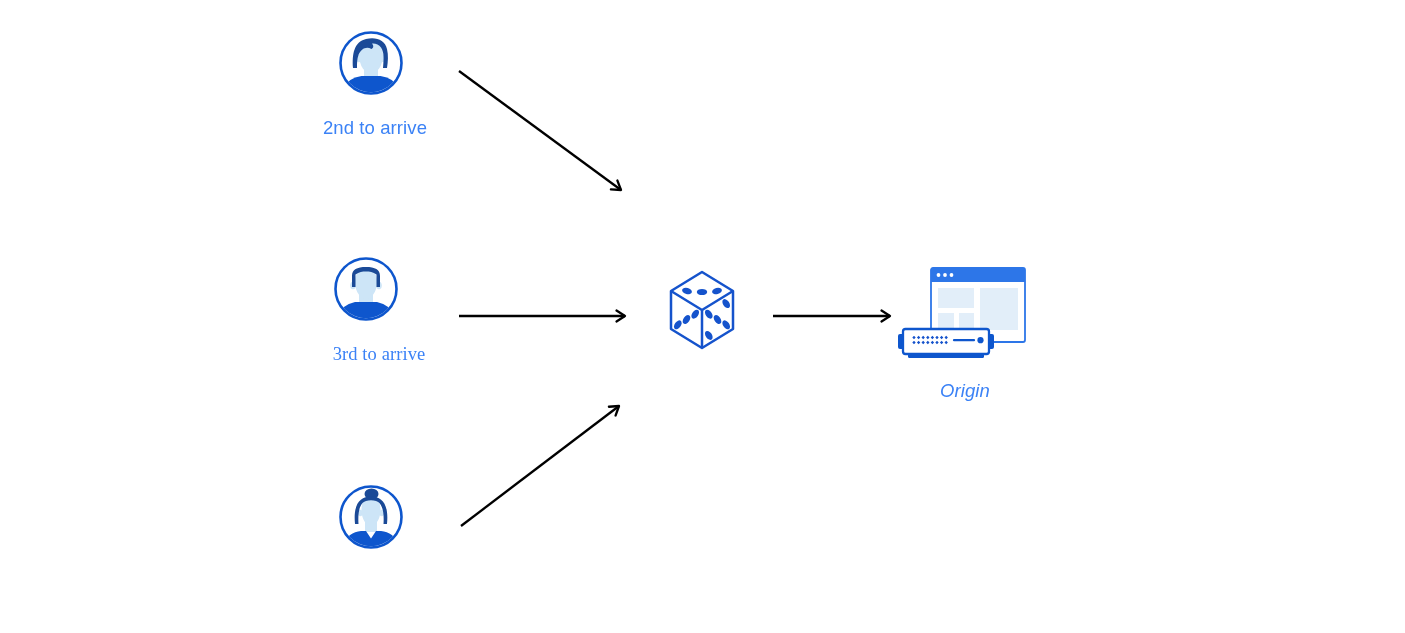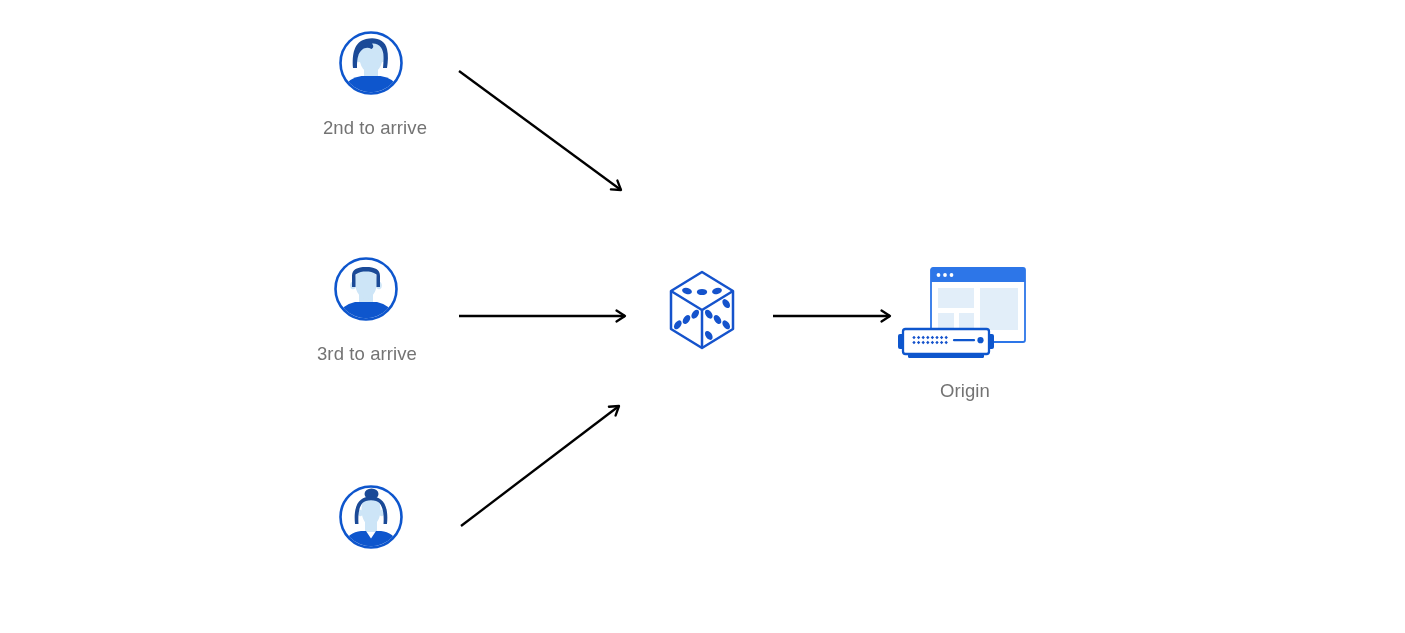--- a/index.html
+++ b/index.html
@@ -6,21 +6,21 @@
   body{
     width:1405px;height:633px;background:#ffffff;overflow:hidden;position:relative;
     font-family:"Liberation Sans", sans-serif;
   }
   .canvas{position:absolute;inset:0;width:1405px;height:633px;}
   .arrows{position:absolute;left:0;top:0;width:1405px;height:633px;pointer-events:none;}
   .node{position:absolute;}
   .node svg{display:block;}
   .diagram-label{
     position:absolute;width:170px;text-align:center;
-    font-size:18.5px;line-height:22px;color:#737373;letter-spacing:.1px;
+    font-size:18.5px;line-height:22px;color:#3b82f6;letter-spacing:.1px;
   }
 </style>
 </head>
 <body>
 
 <div class="canvas">
 
   <svg class="arrows" viewBox="0 0 1405 633">
     <defs>
       <marker id="ah" markerUnits="userSpaceOnUse" markerWidth="22" markerHeight="22" viewBox="-11 -11 22 22" refX="0" refY="0" orient="auto">
@@ -64,21 +64,21 @@
       <g clip-path="url(#clip-a2)">
         <rect x="26" y="34" width="14" height="14" fill="#cde5f7"></rect>
         <path d="M4 66 L4 61 Q8 49 22 46 L44 46 Q58 49 62 61 L62 66 Z" fill="#0e56cd"></path>
         <ellipse cx="20" cy="29.5" rx="2.8" ry="3.8" fill="#cde5f7"></ellipse>
         <ellipse cx="46" cy="29.5" rx="2.8" ry="3.8" fill="#cde5f7"></ellipse>
         <path d="M22 25.5 Q22 13.5 33 13.5 Q44 13.5 44 25.5 Q44 34 40 38.8 Q36 43.2 33 43.2 Q30 43.2 26 38.8 Q22 34 22 25.5 Z" fill="#cde5f7"></path>
         <path d="M19 31 L19 20 C19 13.5 24 11 33 11 C42 11 47 13.5 47 20 L47 31 L43.5 31 L43.5 18.5 C40 16 36.5 15.5 33 15.5 C29.5 15.5 26 16 22.5 18.5 L22.5 31 Z" fill="#1b4a97"></path>
       </g>
     </svg>
   </div>
-  <div class="diagram-label" style="left:282px;top:343px;">3rd to arrive</div>
+  <div class="diagram-label" style="left:294px;top:343px;font-family:Liberation Serif, serif;">3rd to arrive</div>
 
   <div class="node" style="left:338px;top:484px;">
     <svg width="66" height="66" viewBox="0 0 66 66">
       <defs>
           <clipPath id="clip-a3">
             <circle cx="33" cy="33" r="29.3"></circle>
           </clipPath>
         </defs>
       <circle cx="33" cy="33" r="30.5" fill="#ffffff" stroke="#0e56cd" stroke-width="2.6"></circle>
       <g clip-path="url(#clip-a3)">
@@ -134,15 +134,15 @@
       <rect x="90" y="72" width="7" height="15" rx="2" fill="#0e56cd"></rect>
       <rect x="6" y="67" width="86" height="25" rx="2.5" fill="#ffffff" stroke="#0e56cd" stroke-width="2.3"></rect>
       <g fill="#1553cc">
         <path d="M17 73.8 l1.7 1.7 -1.7 1.7 -1.7 -1.7 Z M21.6 73.8 l1.7 1.7 -1.7 1.7 -1.7 -1.7 Z M26.2 73.8 l1.7 1.7 -1.7 1.7 -1.7 -1.7 Z M30.8 73.8 l1.7 1.7 -1.7 1.7 -1.7 -1.7 Z M35.4 73.8 l1.7 1.7 -1.7 1.7 -1.7 -1.7 Z M40 73.8 l1.7 1.7 -1.7 1.7 -1.7 -1.7 Z M44.6 73.8 l1.7 1.7 -1.7 1.7 -1.7 -1.7 Z M49.2 73.8 l1.7 1.7 -1.7 1.7 -1.7 -1.7 Z"></path>
         <path d="M17 78.8 l1.7 1.7 -1.7 1.7 -1.7 -1.7 Z M21.6 78.8 l1.7 1.7 -1.7 1.7 -1.7 -1.7 Z M26.2 78.8 l1.7 1.7 -1.7 1.7 -1.7 -1.7 Z M30.8 78.8 l1.7 1.7 -1.7 1.7 -1.7 -1.7 Z M35.4 78.8 l1.7 1.7 -1.7 1.7 -1.7 -1.7 Z M40 78.8 l1.7 1.7 -1.7 1.7 -1.7 -1.7 Z M44.6 78.8 l1.7 1.7 -1.7 1.7 -1.7 -1.7 Z M49.2 78.8 l1.7 1.7 -1.7 1.7 -1.7 -1.7 Z"></path>
       </g>
       <line x1="57" y1="78.2" x2="77" y2="78.2" stroke="#0e56cd" stroke-width="2.2" stroke-linecap="round"></line>
       <circle cx="83.5" cy="78.2" r="3.1" fill="#0e56cd"></circle>
     </svg>
   </div>
-  <div class="diagram-label" style="left:880px;top:380px;">Origin</div>
+  <div class="diagram-label" style="left:880px;top:380px;font-style:italic;">Origin</div>
 
 </div>
 
 </body></html>

